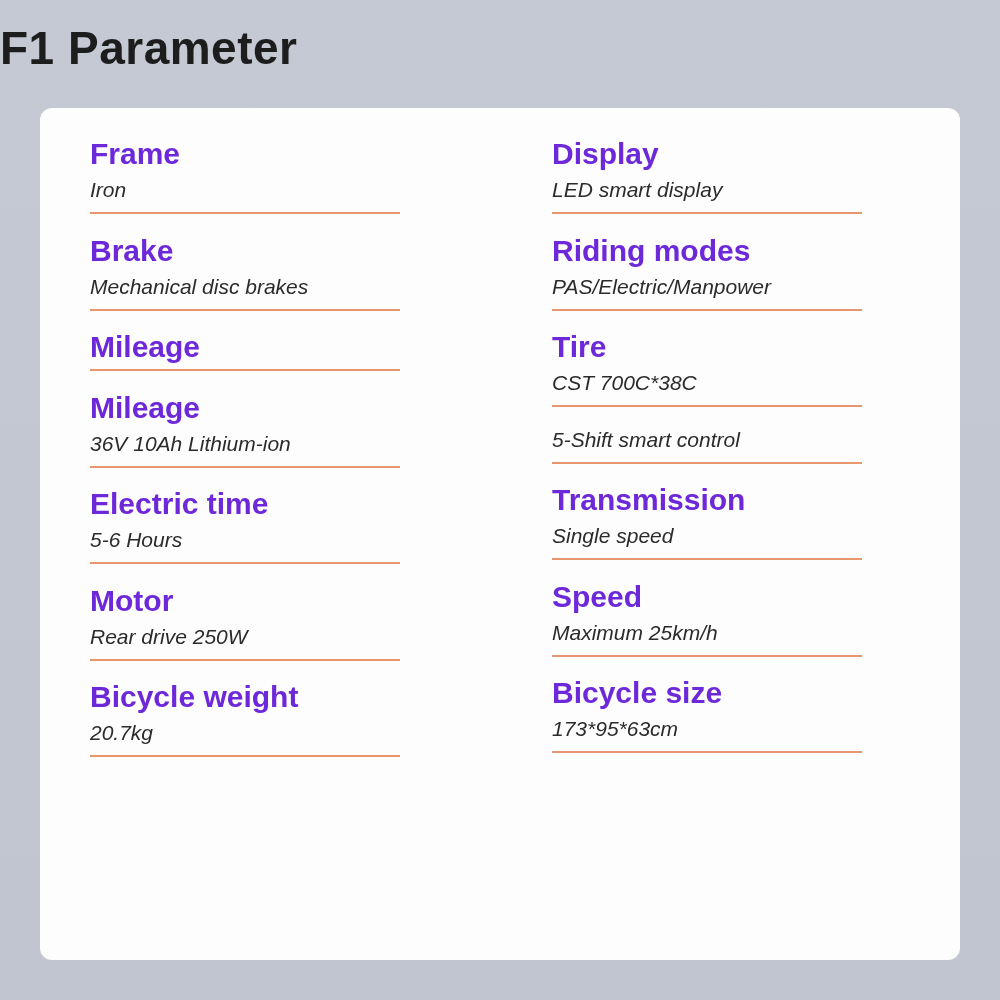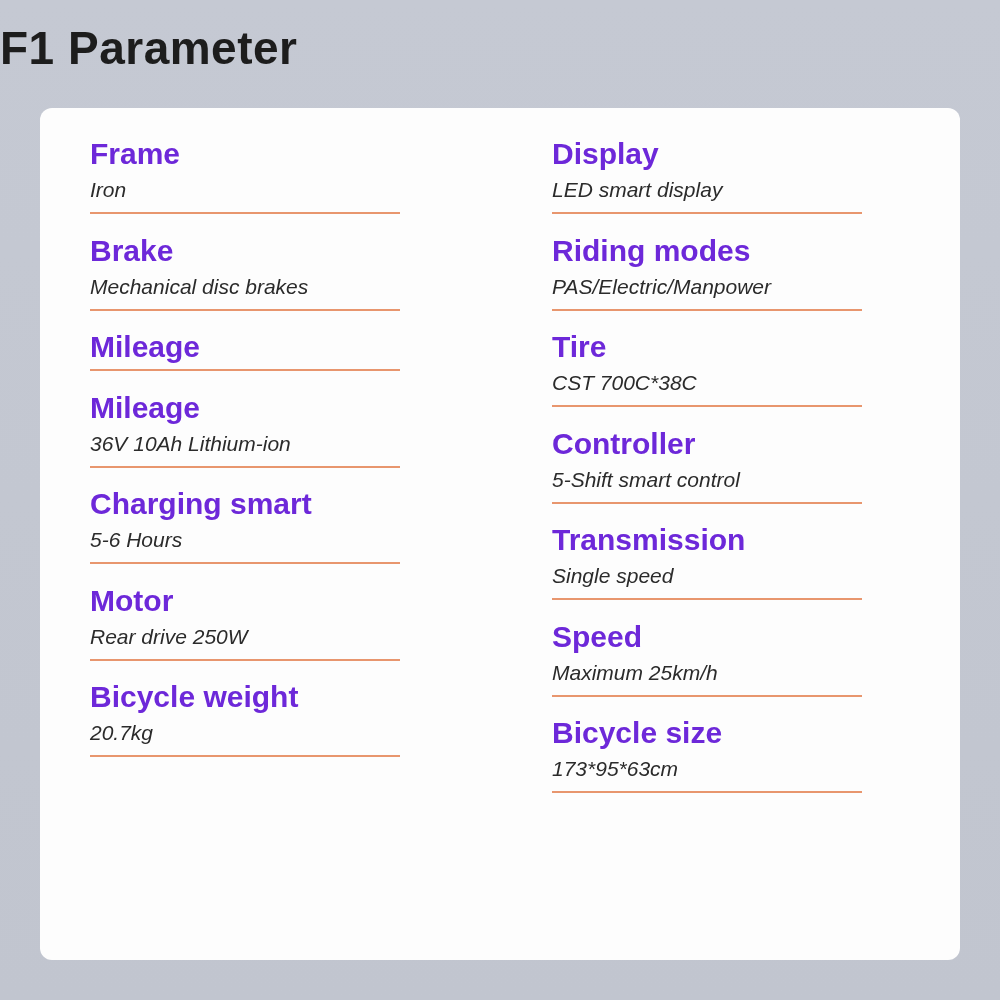--- a/index.html
+++ b/index.html
@@ -100,21 +100,21 @@
       <div class="spec">
         <div class="spec-label">Mileage</div>
         <div class="spec-rule"></div>
       </div>
       <div class="spec">
         <div class="spec-label">Mileage</div>
         <div class="spec-value">36V 10Ah Lithium-ion</div>
         <div class="spec-rule"></div>
       </div>
       <div class="spec">
-        <div class="spec-label">Charging smart</div>
+        <div class="spec-label">Electric time</div>
         <div class="spec-value">5-6 Hours</div>
         <div class="spec-rule"></div>
       </div>
       <div class="spec">
         <div class="spec-label">Motor</div>
         <div class="spec-value">Rear drive 250W</div>
         <div class="spec-rule"></div>
       </div>
       <div class="spec">
         <div class="spec-label">Bicycle weight</div>
@@ -133,21 +133,20 @@
         <div class="spec-label">Riding modes</div>
         <div class="spec-value">PAS/Electric/Manpower</div>
         <div class="spec-rule"></div>
       </div>
       <div class="spec">
         <div class="spec-label">Tire</div>
         <div class="spec-value">CST 700C*38C</div>
         <div class="spec-rule"></div>
       </div>
       <div class="spec">
-        <div class="spec-label">Controller</div>
         <div class="spec-value">5-Shift smart control</div>
         <div class="spec-rule"></div>
       </div>
       <div class="spec">
         <div class="spec-label">Transmission</div>
         <div class="spec-value">Single speed</div>
         <div class="spec-rule"></div>
       </div>
       <div class="spec">
         <div class="spec-label">Speed</div>

